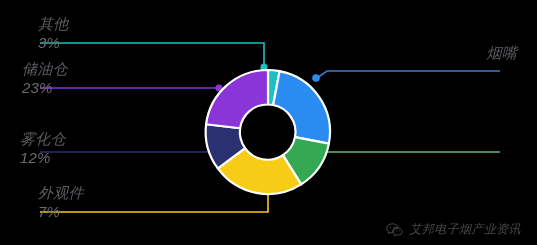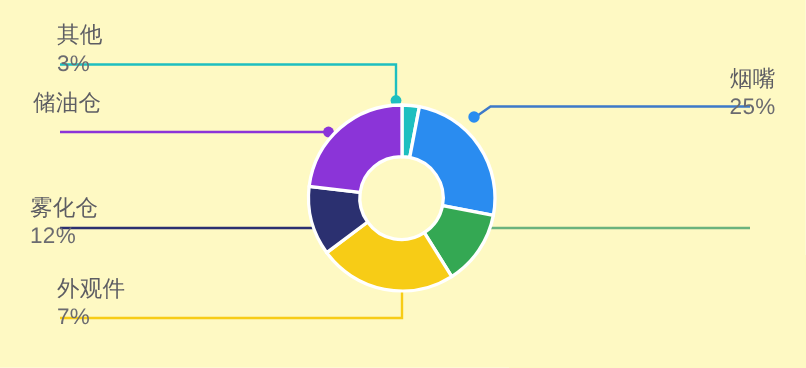--- a/index.html
+++ b/index.html
@@ -10,21 +10,22 @@
     width: 537px;
     height: 245px;
     background: #ffffff;
     font-family: "Liberation Sans", "DejaVu Sans", sans-serif;
     overflow: hidden;
   }
   #chart-root {
     position: relative;
     width: 537px;
     height: 245px;
-    background: #fef9c3;
+    background: #000000;
+    font-style: italic;
   }
   #donut-svg {
     position: absolute;
     left: 0;
     top: 0;
     width: 537px;
     height: 245px;
   }
   .label-block {
     position: absolute;
@@ -147,32 +148,45 @@
     </g>
   </svg>
 
   <div class="label-block label-left lbl-other">
     <div class="label-name">其他</div>
     <div class="label-pct">3%</div>
   </div>
 
   <div class="label-block label-left lbl-oiltank">
     <div class="label-name">储油仓</div>
+    <div class="label-pct">23%</div>
   </div>
 
   <div class="label-block label-left lbl-atomizer">
     <div class="label-name">雾化仓</div>
     <div class="label-pct">12%</div>
   </div>
 
   <div class="label-block label-left lbl-appearance">
     <div class="label-name">外观件</div>
     <div class="label-pct">7%</div>
   </div>
 
   <div class="label-block label-right lbl-mouth">
     <div class="label-name">烟嘴</div>
-    <div class="label-pct">25%</div>
   </div>
 
 
+  <div id="watermark">
+    <span class="wm-icon">
+      <svg width="17" height="14" viewBox="0 0 17 14">
+        <path d="M6.4 0.8C3.2 0.8 0.7 2.8 0.7 5.3c0 1.4 0.8 2.7 2.1 3.5L2.2 10.4l1.9-0.9c0.7 0.2 1.5 0.3 2.3 0.3 0.2 0 0.4 0 0.6 0C6.8 9.3 6.7 8.9 6.7 8.4c0-2.3 2.3-4.1 5.1-4.1 0.2 0 0.3 0 0.5 0C11.8 2.3 9.4 0.8 6.4 0.8z" fill="none" stroke="#9a9a9f" stroke-width="0.9"></path>
+        <circle cx="4.5" cy="4.2" r="0.65" fill="#9a9a9f"></circle>
+        <circle cx="8.2" cy="4.2" r="0.65" fill="#9a9a9f"></circle>
+        <path d="M11.8 5.1c-2.5 0-4.5 1.6-4.5 3.5 0 1.1 0.6 2.1 1.6 2.8l-0.4 1.2 1.5-0.7c0.6 0.2 1.2 0.2 1.8 0.2 2.5 0 4.5-1.6 4.5-3.5S14.3 5.1 11.8 5.1z" fill="none" stroke="#9a9a9f" stroke-width="0.9"></path>
+        <circle cx="10.4" cy="7.7" r="0.55" fill="#9a9a9f"></circle>
+        <circle cx="13.3" cy="7.7" r="0.55" fill="#9a9a9f"></circle>
+      </svg>
+    </span>
+    <span class="wm-text">艾邦电子烟产业资讯</span>
+  </div>
 
 </div>
 
 </body></html>

